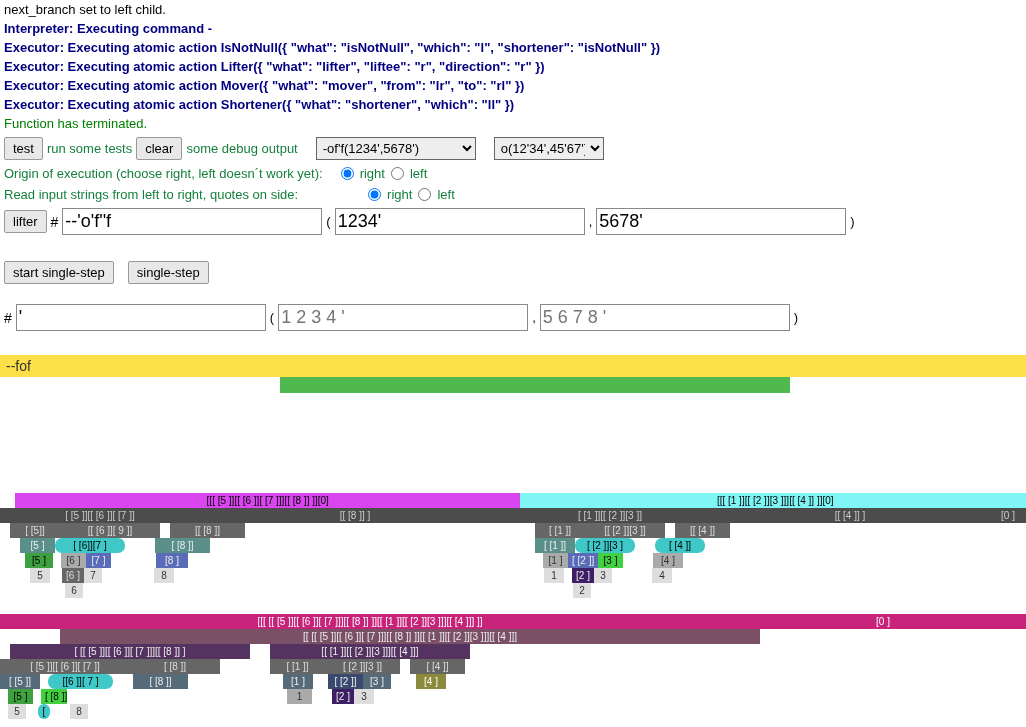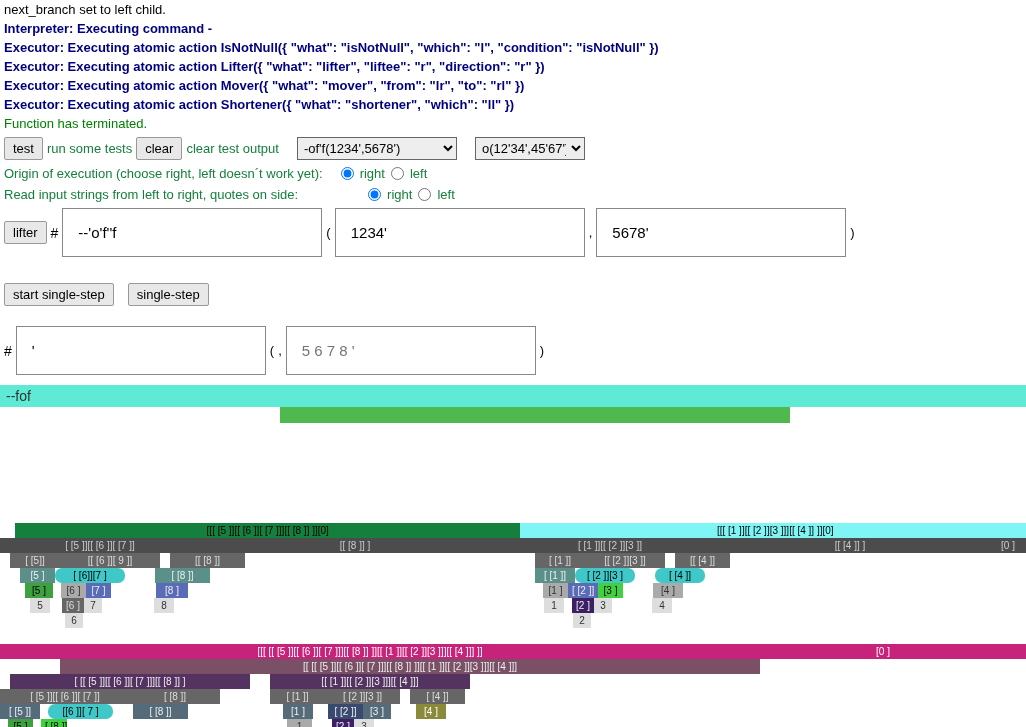--- a/index.html
+++ b/index.html
@@ -5,31 +5,31 @@
 * { box-sizing: border-box; margin: 0; padding: 0; }
 body { font-family: Arial, sans-serif; font-size: 13px; background: #fff; width: 1026px; }
 .log { padding: 2px 4px; }
 .log-black { color: #000; }
 .log-blue { color: #000080; font-weight: bold; }
 .log-green { color: #008000; }
 .controls { padding: 4px; }
 .row { display: flex; align-items: center; gap: 4px; margin-bottom: 6px; flex-wrap: wrap; }
 button { font-family: Arial, sans-serif; font-size: 13px; padding: 3px 8px; background: #e8e8e8; border: 1px solid #999; border-radius: 2px; cursor: pointer; }
 select { font-family: Arial, sans-serif; font-size: 13px; padding: 2px; border: 1px solid #666; background: #eee; }
-input[type="text"] { font-family: Arial, sans-serif; font-size: 15px; padding: 15px; border: 1px solid #888; background: #fff; }
+input[type="text"] { font-family: Arial, sans-serif; font-size: 18px; padding: 2px; border: 1px solid #888; background: #fff; }
 input[type="radio"] { margin: 0 2px; }
 .label { color: #15803d; }
 .hash { font-size: 14px; }
-.yellow-bar { background: #5eead4; color: #333; padding: 3px 6px; font-size: 14px; }
+.yellow-bar { background: #fde047; color: #333; padding: 3px 6px; font-size: 14px; margin-top: 14px; }
 .green-bar { background: #4fb84f; height: 16px; margin-left: 280px; width: 510px; }
 .tree-area { margin-top: 100px; }
 .node { font-size: 10px; text-align: center; padding: 2px 4px; white-space: nowrap; overflow: hidden; }
 .half { width: 50%; }
 
-.c-green1 { background: #15803d; color: #000; margin-left: 15px; }
+.c-green1 { background: #d946ef; color: #000; margin-left: 15px; }
 .c-cyan1 { background: #7ff5f5; color: #000; padding-left: 8px; }
 .c-dgray { background: #4c4c4c; color: #ccc; }
 .c-gray { background: #666; color: #ddd; }
 .c-teal { background: #5a8f8a; color: #eee; }
 .c-cyan2 { background: #40c8c8; color: #000; border-radius: 7px; }
 .c-ltgray { background: #aaa; color: #333; }
 .c-green2 { background: #3fa03f; color: #000; }
 .c-green3 { background: #40d040; color: #000; }
 .c-blue1 { background: #5a6bb8; color: #eee; }
 .c-purple { background: #3d1f66; color: #eee; }
@@ -41,33 +41,33 @@
 .c-slate { background: #556b7a; color: #eee; }
 .c-dblue { background: #3a4a6f; color: #eee; }
 .sp { background: transparent; }
 .lvl { display: flex; }
 </style>
 </head>
 <body>
 
 <div class="log log-black">next_branch set to left child.</div>
 <div class="log log-blue">Interpreter: Executing command -</div>
-<div class="log log-blue">Executor: Executing atomic action IsNotNull({ "what": "isNotNull", "which": "l", "condition": "isNotNull" })</div>
+<div class="log log-blue">Executor: Executing atomic action IsNotNull({ "what": "isNotNull", "which": "l", "shortener": "isNotNull" })</div>
 <div class="log log-blue">Executor: Executing atomic action Lifter({ "what": "lifter", "liftee": "r", "direction": "r" })</div>
 <div class="log log-blue">Executor: Executing atomic action Mover({ "what": "mover", "from": "lr", "to": "rl" })</div>
 <div class="log log-blue">Executor: Executing atomic action Shortener({ "what": "shortener", "which": "ll" })</div>
 <div class="log log-green">Function has terminated.</div>
 
 <div class="controls">
 
   <div class="row">
     <button>test</button>
     <span class="label">run some tests</span>
     <button>clear</button>
-    <span class="label">clear test output</span>
+    <span class="label">some debug output</span>
     <span style="width:10px"></span>
     <select style="width:160px">
       <option>-of'f(1234',5678')</option>
     </select>
     <span style="width:10px"></span>
     <select style="width:110px">
       <option>o(12'34',45'67')</option>
     </select>
   </div>
 
@@ -107,20 +107,21 @@
     <span style="width:6px"></span>
     <button>single-step</button>
   </div>
 
   <div style="height:14px"></div>
 
   <div class="row">
     <span class="hash">#</span>
     <input type="text" style="width: 250px;" value="'">
     <span>(</span>
+    <input type="text" style="width: 250px; color: rgb(136, 136, 136);" placeholder="1 2 3 4 '">
     <span>,</span>
     <input type="text" style="width: 250px; color: rgb(136, 136, 136);" placeholder="5 6 7 8 '">
     <span>)</span>
   </div>
 </div>
 
 <div class="yellow-bar">--fof</div>
 <div class="green-bar"></div>
 
 <div class="tree-area">

